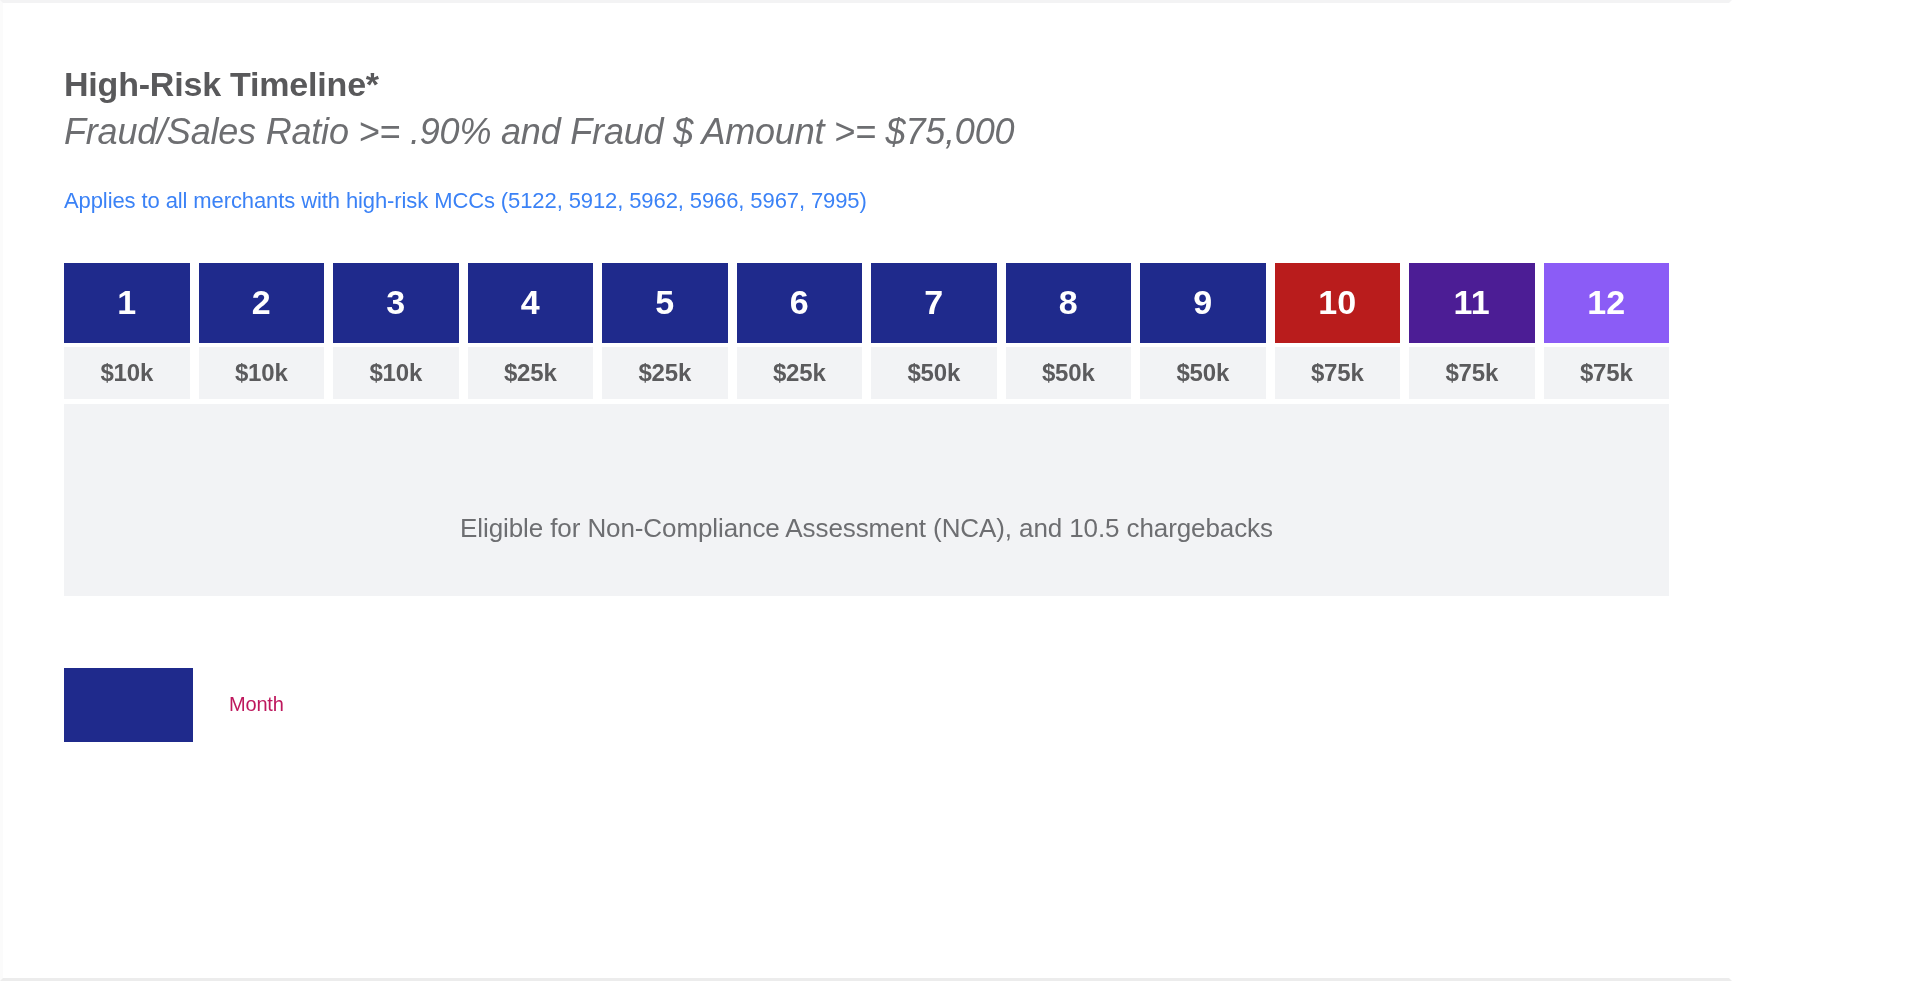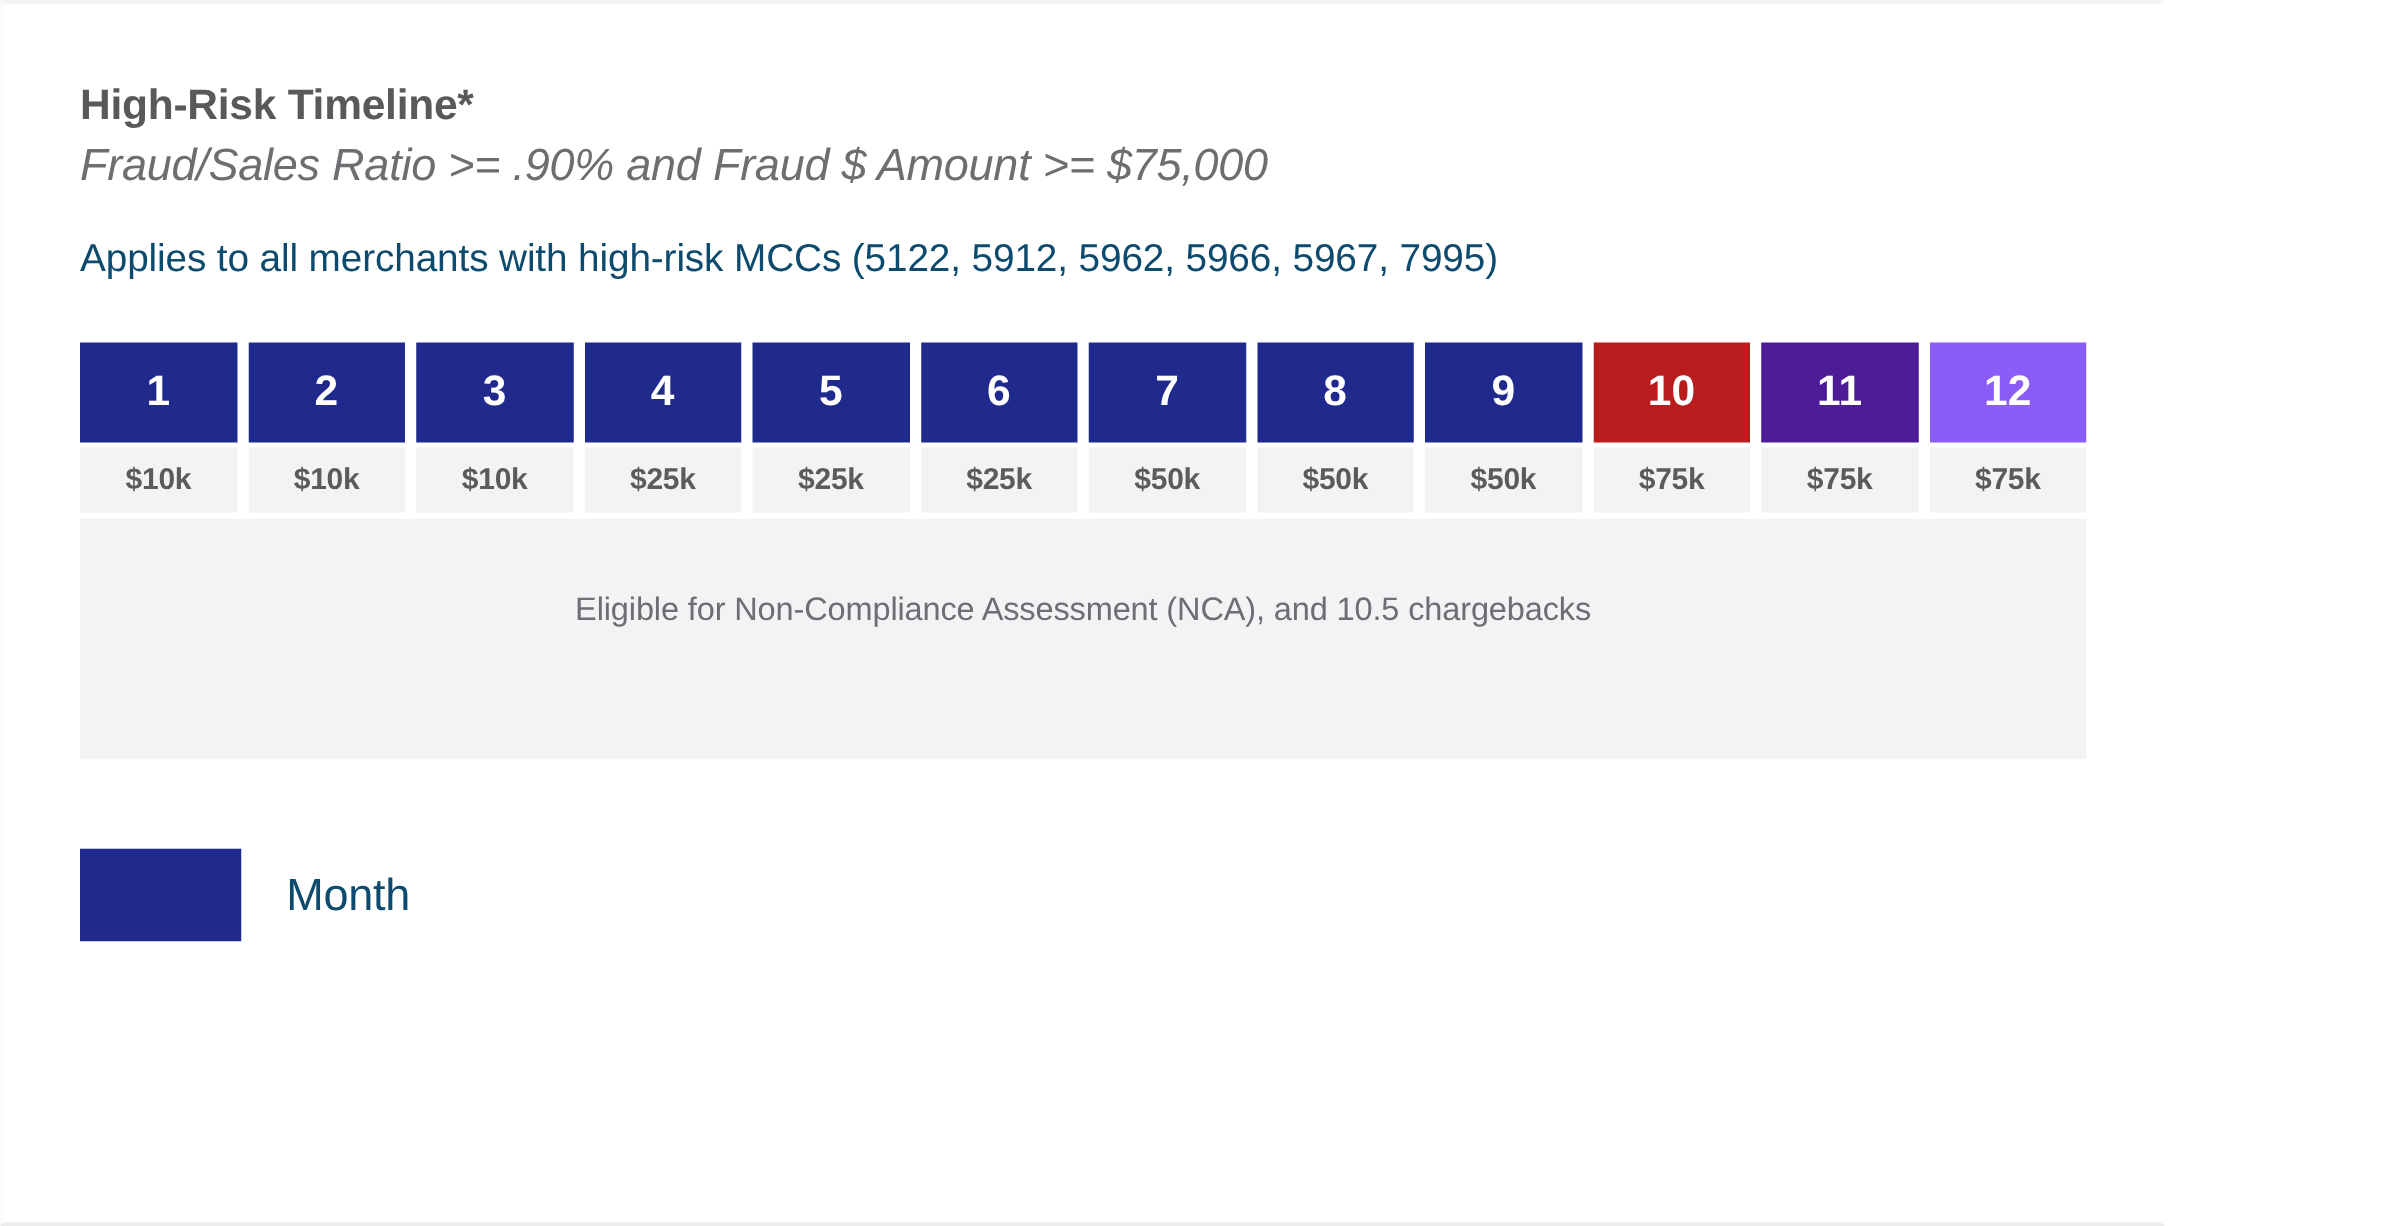--- a/index.html
+++ b/index.html
@@ -44,23 +44,23 @@
     font-size: 36px;
     font-weight: normal;
     color: #6d6e71;
     letter-spacing: -0.2px;
     line-height: 1.15;
     margin: 0 0 36px 0;
     font-style: italic;
   }
 
   .note {
-    font-size: 31px;
+    font-size: 22px;
     font-weight: normal;
-    color: #0c4a6e;
+    color: #3b82f6;
     letter-spacing: -0.1px;
     line-height: 1.2;
     margin: 0 0 48px 0;
   }
 
   
   .timeline {
     display: flex;
     gap: 9px;
     width: 100%;
@@ -91,21 +91,21 @@
     font-size: 24px;
     font-weight: bold;
     letter-spacing: -0.2px;
   }
 
   .banner {
     margin-top: 5px;
     height: 192px;
     background: #f2f3f5;
     display: flex;
-    align-items: flex-start;
+    align-items: center;
     justify-content: center;
     padding-top: 57px;
     box-sizing: border-box;
   }
   .banner-text {
     font-size: 26px;
     color: #6d6e71;
     font-weight: normal;
     letter-spacing: -0.1px;
   }
@@ -117,22 +117,22 @@
     align-items: center;
   }
   .legend-swatch {
     width: 129px;
     height: 74px;
     background: #1f2a8c;
     flex: none;
   }
   .legend-label {
     margin-left: 36px;
-    font-size: 36px;
-    color: #0c4a6e;
+    font-size: 20px;
+    color: #be185d;
     letter-spacing: -0.2px;
   }
 </style>
 </head>
 <body>
 
 <div class="card">
   <div class="inner">
 
     <h1 class="title">High-Risk Timeline*</h1>

